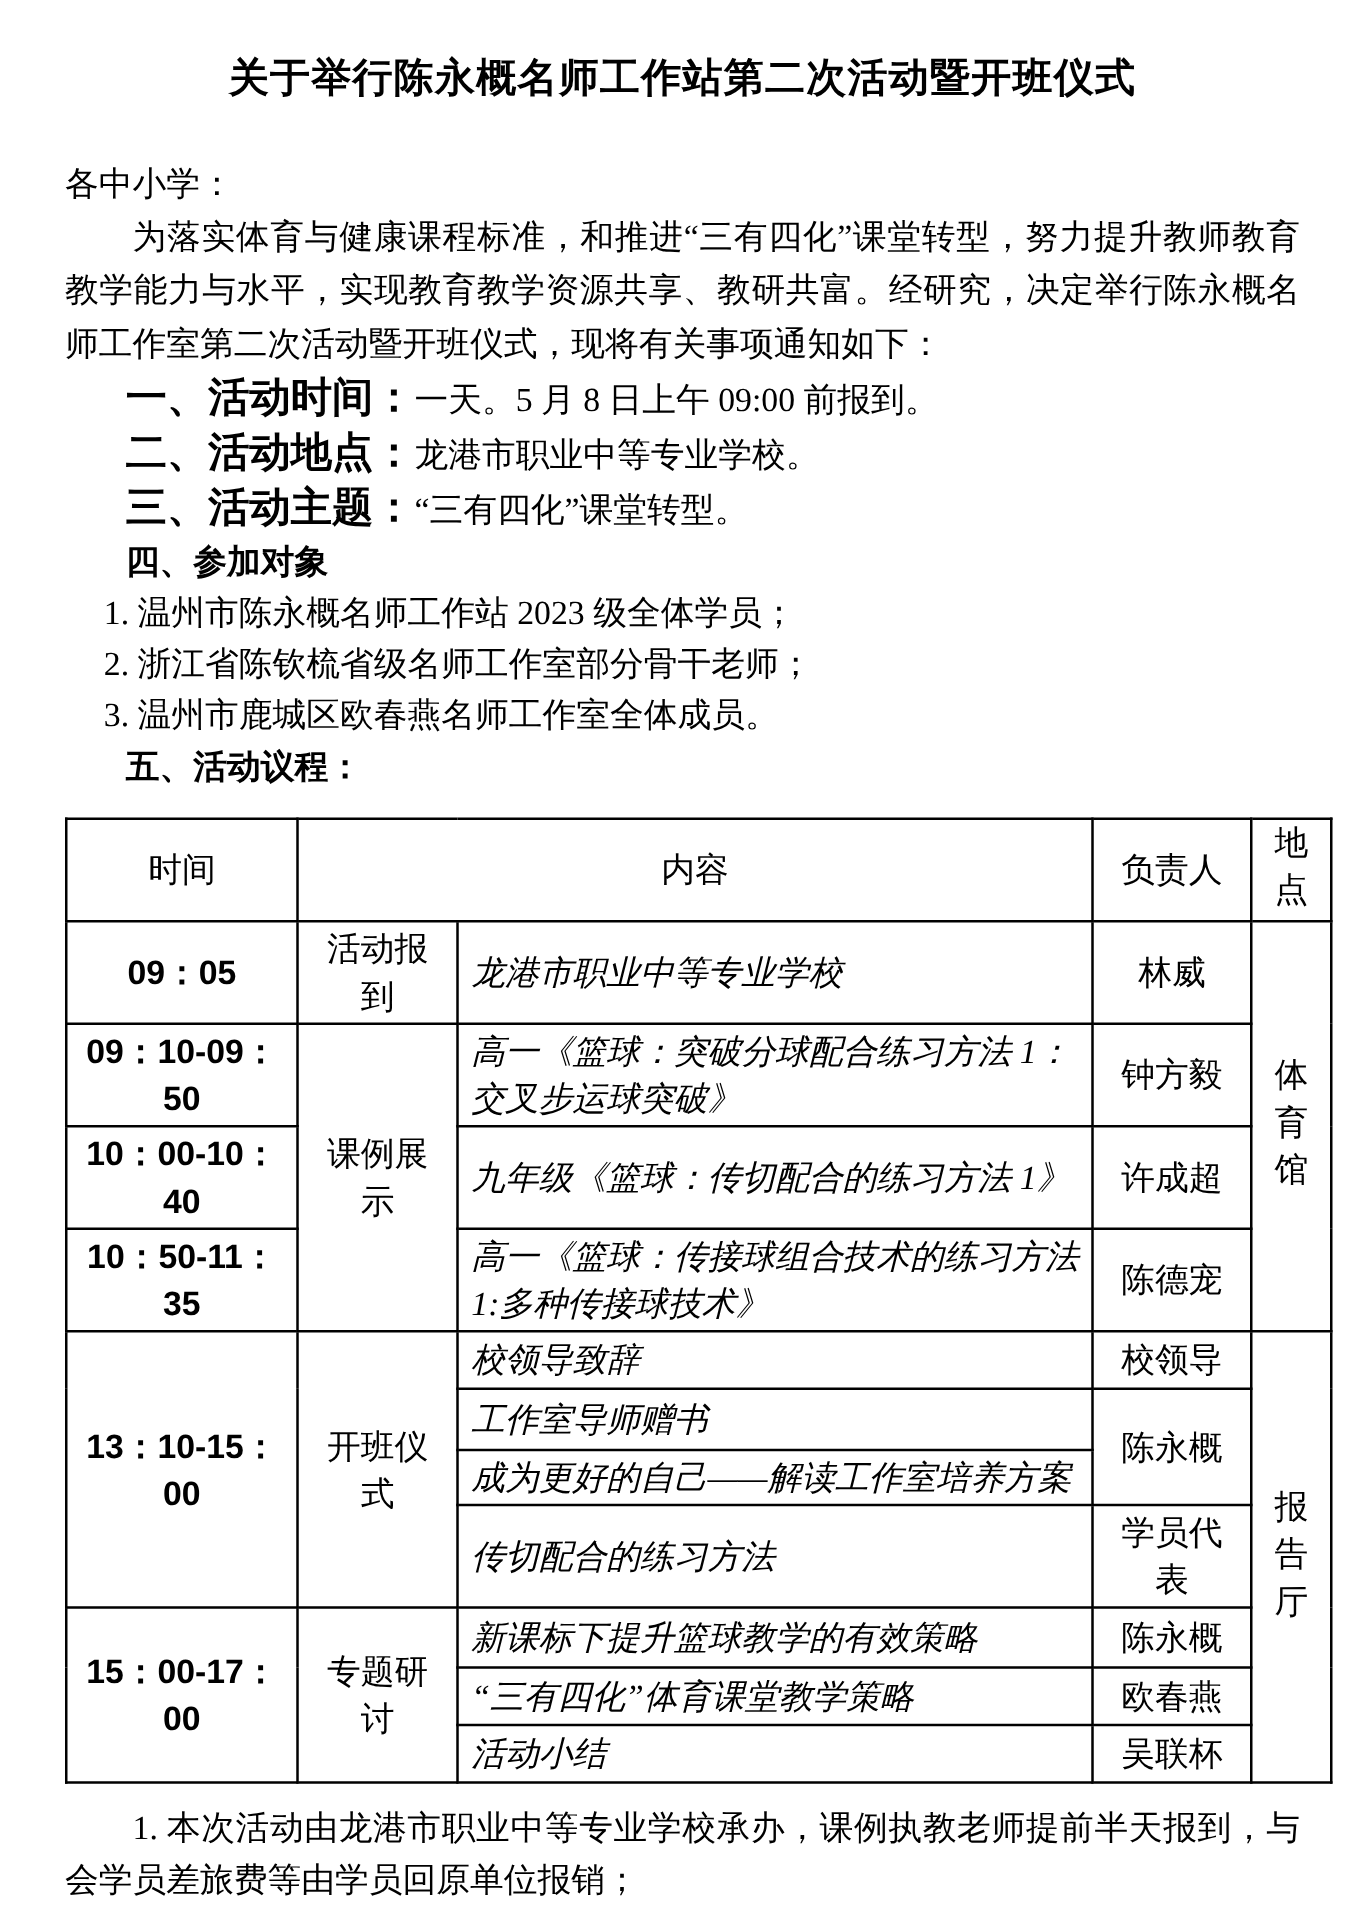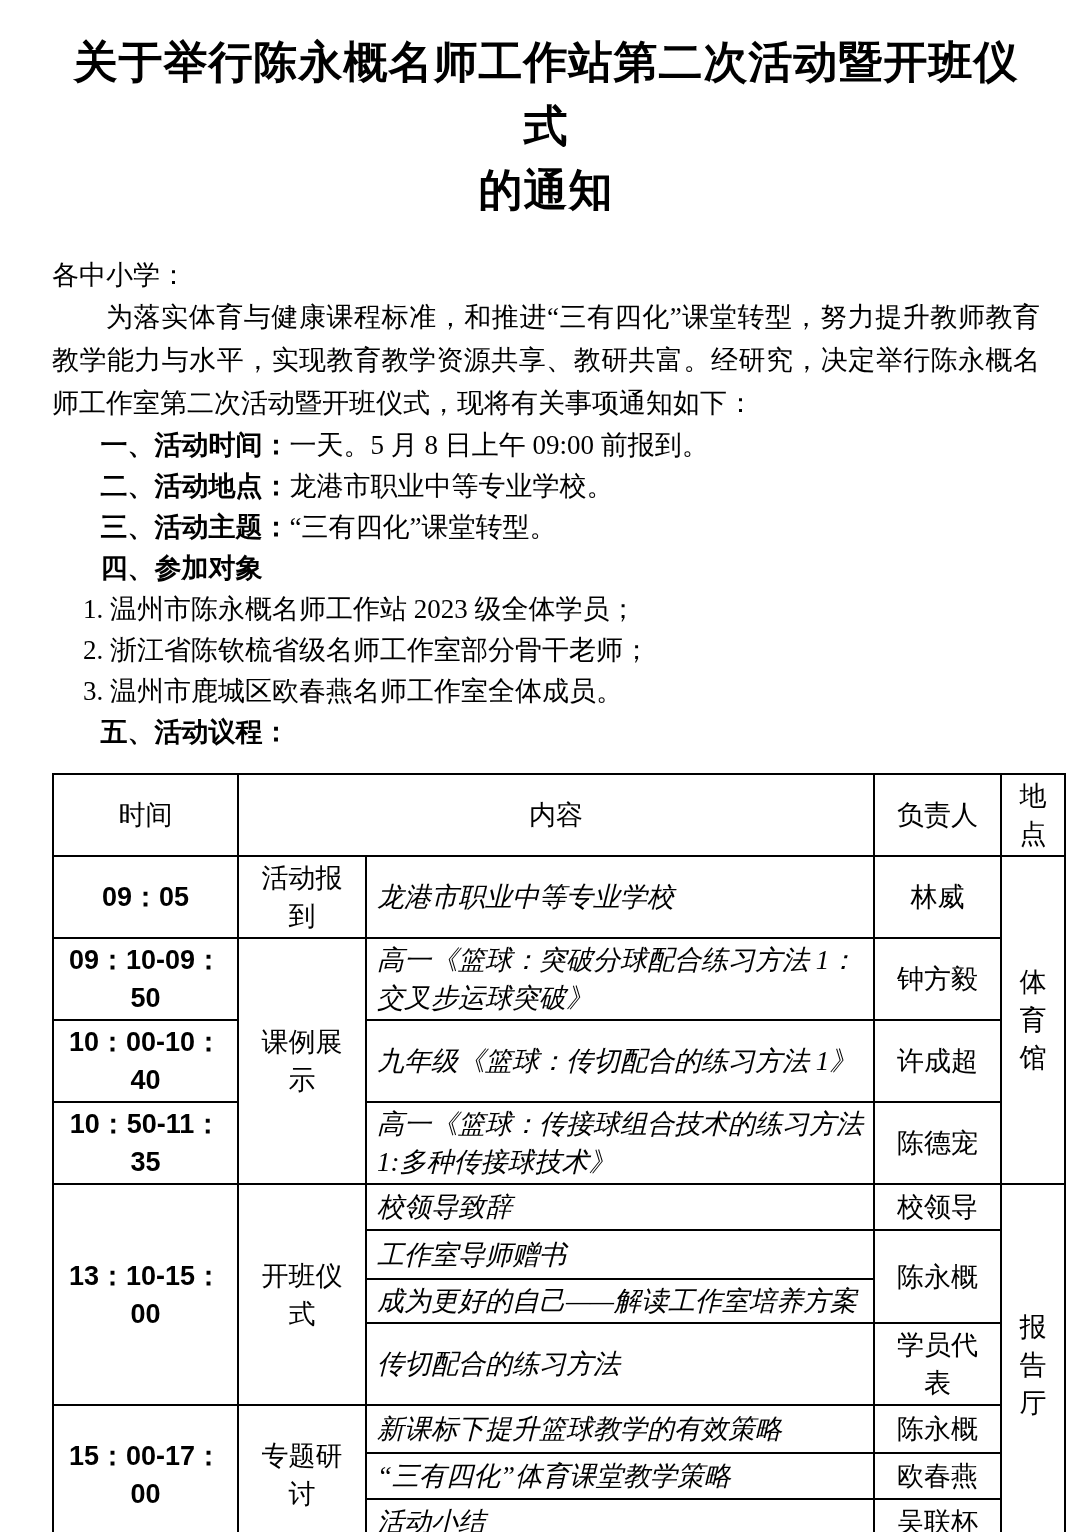--- a/index.html
+++ b/index.html
@@ -9,21 +9,21 @@
     background: #ffffff;
     color: #000000;
     overflow: hidden;
     font-family: "Liberation Serif", serif;
   }
   .page { padding: 30px 52px 0 52px; }
 
   .title {
     font-family: "Liberation Sans", sans-serif;
     font-weight: 900;
-    font-size: 44px;
+    font-size: 32px;
     line-height: 64px;
     text-align: center;
     letter-spacing: 1px;
   }
 
   .salutation {
     margin-top: 32px;
     font-size: 27px;
     line-height: 42px;
   }
@@ -36,21 +36,21 @@
   }
 
   .item {
     font-size: 27px;
     line-height: 41px;
     padding-left: 1.8em;
   }
   .item .lbl {
     font-family: "Liberation Sans", sans-serif;
     font-weight: bold;
-    font-size: 27px;
+    font-size: 33px;
   }
   .plist {
     font-size: 27px;
     line-height: 41px;
     padding-left: 1.15em;
   }
   .heading {
     font-family: "Liberation Sans", sans-serif;
     font-weight: bold;
     font-size: 27px;
@@ -81,40 +81,40 @@
     font-size: 26px;
   }
   td.stage { text-align: center; }
   td.content { text-align: left; padding-left: 12px; font-style: italic; }
   td.person { text-align: center; margin-top: 40px; }
   td.place {
     text-align: center;
     word-break: break-all;
     padding: 2px 14px;
     line-height: 48px;
+    font-family: Liberation Mono, monospace;
   }
 
   .notes { margin-top: 14px; }
   .note {
     font-size: 27px;
     line-height: 42px;
     text-align: justify;
     text-indent: 2em;
     margin: 0;
   }
   p { margin: 0; }
 </style>
 </head>
 <body>
 
 <div class="page">
 
   <div class="title">
     <div>关于举行陈永概名师工作站第二次活动暨开班仪式</div>
-    <div>的通知</div>
   </div>
 
   <p class="salutation">各中小学：</p>
 
   <p class="intro">为落实体育与健康课程标准，和推进“三有四化”课堂转型，努力提升教师教育教学能力与水平，实现教育教学资源共享、教研共富。经研究，决定举行陈永概名师工作室第二次活动暨开班仪式，现将有关事项通知如下：</p>
 
   <p class="item"><span class="lbl">一、活动时间：</span><span>一天。5 月 8 日上午 09:00 前报到。</span></p>
 
   <p class="item"><span class="lbl">二、活动地点：</span><span>龙港市职业中等专业学校。</span></p>
 

